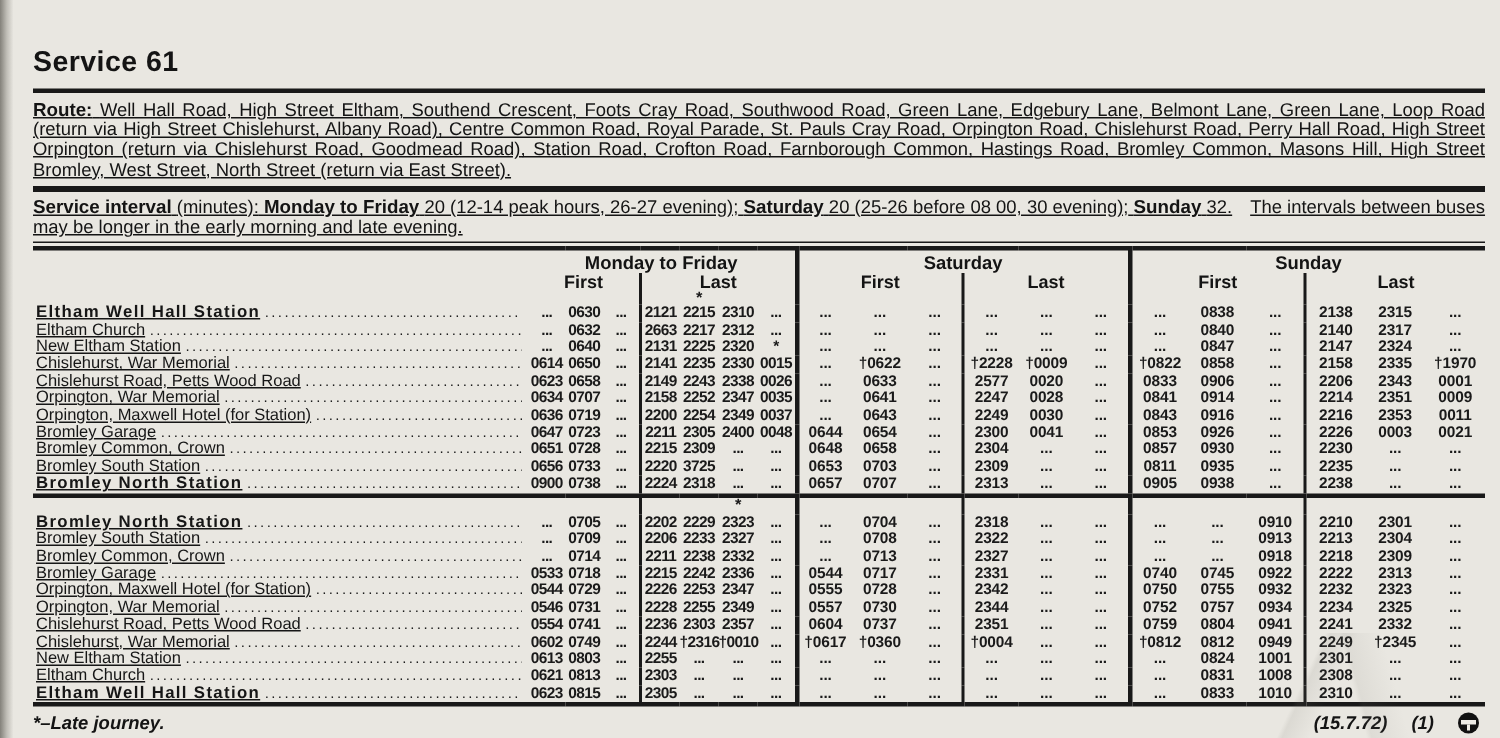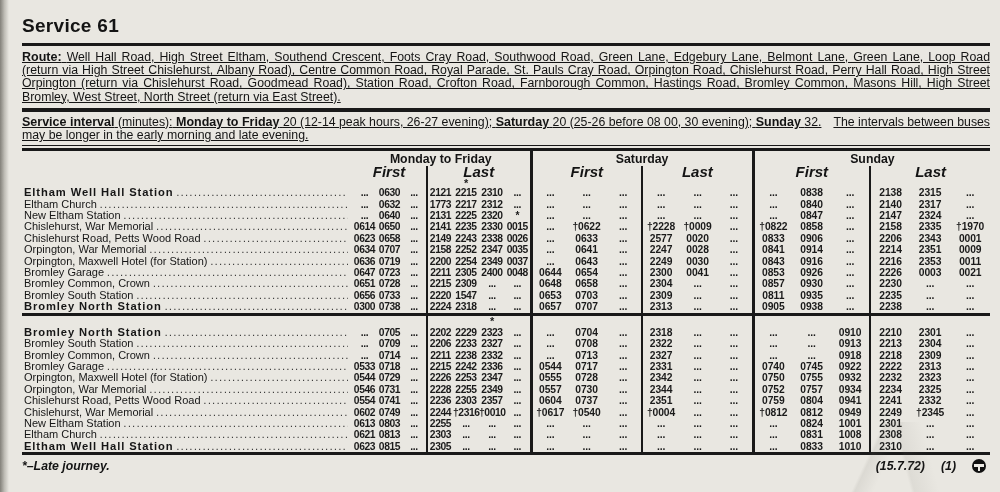--- a/index.html
+++ b/index.html
@@ -13,21 +13,21 @@
     content:"";position:absolute;left:0;top:0;bottom:0;width:9px;
     background:linear-gradient(90deg,#83817a,#bfbdb6 50%,rgba(233,231,225,0) 100%);
     z-index:3;
   }
   .paper::after{
     content:"";position:absolute;right:0;bottom:0;width:340px;height:70px;
     background:linear-gradient(115deg,rgba(0,0,0,0) 60%,rgba(120,118,110,.12) 61%,rgba(0,0,0,0) 66%),
                linear-gradient(75deg,rgba(0,0,0,0) 70%,rgba(120,118,110,.10) 71%,rgba(0,0,0,0) 78%);
     pointer-events:none;
   }
-  .content{padding:15px 10px 0 22px;}
+  .content{padding:15px 10px 0 22px;margin-top:16px;}
 
   
   .masthead{display:flex;align-items:baseline;height:26px;}
   .service{font-size:19px;font-weight:bold;letter-spacing:.3px;white-space:nowrap;}
   .route-title{font-size:17.5px;font-weight:bold;margin-left:58px;letter-spacing:.2px;white-space:nowrap;}
   .rule-heavy{border-top:3px solid #191919;margin-top:2px;}
   .rule-med{border-top:2px solid #191919;}
 
   
   .para{font-size:12.3px;line-height:13.2px;text-align:justify;margin:5px 0 4px;text-decoration:underline;}
@@ -39,35 +39,35 @@
   
   .tbl-top{border-top:1.5px solid #191919;margin-top:1px;}
   table{width:100%;border-collapse:collapse;table-layout:fixed;border-top:3px solid #191919;margin-top:2px;}
   col.c-name{width:330px;}
   col.c-a{width:25px;} col.c-b{width:26px;} col.c-c{width:37px;}
   col.c-d{width:39px;} col.c-e{width:40px;}
 
   td{padding:0;line-height:11.4px;height:11.4px;font-size:10.3px;overflow:visible;white-space:nowrap;}
   thead td{text-align:center;font-weight:bold;}
   tr.days td{font-size:12.3px;height:14px;line-height:14px;padding-top:1px;}
-  tr.fl td{font-size:15px;height:12px;line-height:12px;font-style:italic;}
+  tr.fl td{font-size:12px;height:12px;line-height:12px;}
   tr.mk td{height:9px;line-height:8px;font-size:11px;font-weight:bold;text-align:center;}
   tr.gap td{height:11px;line-height:10px;}
 
   td.t{text-align:center;font-weight:bold;color:#1a1a1a;}
   td.mf{letter-spacing:-.4px;}
   td.wd{letter-spacing:-.1px;}
   .bl2{border-left:2px solid #191919;}
   .bl3{border-left:3px solid #191919;}
   tr.sec-end td{border-bottom:3px solid #191919;}
   tbody.last tr:last-child td{border-bottom:3px solid #191919;}
 
   td.name{text-align:left;}
   .nmwrap{display:flex;align-items:baseline;overflow:hidden;padding-left:2px;}
-  .nm{white-space:nowrap;font-size:11px;color:#161616;}
+  .nm{white-space:nowrap;font-size:11px;color:#161616;text-decoration:underline;}
   tr.em .nm{font-weight:bold;letter-spacing:.9px;font-size:11.2px;}
   .dots{flex:1 1 auto;overflow:hidden;white-space:nowrap;margin:0 4px 0 3px;font-size:10px;letter-spacing:1.6px;color:#1c1c1c;}
   .dots::after{content:"..................................................................................";}
 
   
   .footer{display:flex;justify-content:space-between;align-items:center;margin-top:4px;font-size:12.3px;font-weight:bold;font-style:italic;}
   .fnotes{display:flex;gap:26px;}
   .fright{display:flex;align-items:center;gap:16px;padding-right:4px;}
   .roundel{position:relative;display:inline-block;width:14px;height:14px;border-radius:50%;background:#111;}
   .roundel::before{content:"";position:absolute;left:2px;right:2px;top:5px;height:3px;background:#edebe5;}
@@ -186,21 +186,21 @@
           <tr>
             <td class="name">
               <div class="nmwrap">
                 <span class="nm">Eltham Church</span>
                 <span class="dots"></span>
               </div>
             </td>
             <td class="t mf">...</td>
             <td class="t mf">0632</td>
             <td class="t mf">...</td>
-            <td class="t mf bl2">1773</td>
+            <td class="t mf bl2">2663</td>
             <td class="t mf">2217</td>
             <td class="t mf">2312</td>
             <td class="t mf">...</td>
             <td class="t wd bl3">...</td>
             <td class="t wd">...</td>
             <td class="t wd">...</td>
             <td class="t wd bl2">...</td>
             <td class="t wd">...</td>
             <td class="t wd">...</td>
             <td class="t wd bl3">...</td>
@@ -403,21 +403,21 @@
             <td class="name">
               <div class="nmwrap">
                 <span class="nm">Bromley South Station</span>
                 <span class="dots"></span>
               </div>
             </td>
             <td class="t mf">0656</td>
             <td class="t mf">0733</td>
             <td class="t mf">...</td>
             <td class="t mf bl2">2220</td>
-            <td class="t mf">1547</td>
+            <td class="t mf">3725</td>
             <td class="t mf">...</td>
             <td class="t mf">...</td>
             <td class="t wd bl3">0653</td>
             <td class="t wd">0703</td>
             <td class="t wd">...</td>
             <td class="t wd bl2">2309</td>
             <td class="t wd">...</td>
             <td class="t wd">...</td>
             <td class="t wd bl3">0811</td>
             <td class="t wd">0935</td>
@@ -426,21 +426,21 @@
             <td class="t wd">...</td>
             <td class="t wd">...</td>
           </tr>
           <tr class="em sec-end">
             <td class="name">
               <div class="nmwrap">
                 <span class="nm">Bromley North Station</span>
                 <span class="dots"></span>
               </div>
             </td>
-            <td class="t mf">0300</td>
+            <td class="t mf">0900</td>
             <td class="t mf">0738</td>
             <td class="t mf">...</td>
             <td class="t mf bl2">2224</td>
             <td class="t mf">2318</td>
             <td class="t mf">...</td>
             <td class="t mf">...</td>
             <td class="t wd bl3">0657</td>
             <td class="t wd">0707</td>
             <td class="t wd">...</td>
             <td class="t wd bl2">2313</td>
@@ -674,21 +674,21 @@
               </div>
             </td>
             <td class="t mf">0602</td>
             <td class="t mf">0749</td>
             <td class="t mf">...</td>
             <td class="t mf bl2">2244</td>
             <td class="t mf">†2316</td>
             <td class="t mf">†0010</td>
             <td class="t mf">...</td>
             <td class="t wd bl3">†0617</td>
-            <td class="t wd">†0540</td>
+            <td class="t wd">†0360</td>
             <td class="t wd">...</td>
             <td class="t wd bl2">†0004</td>
             <td class="t wd">...</td>
             <td class="t wd">...</td>
             <td class="t wd bl3">†0812</td>
             <td class="t wd">0812</td>
             <td class="t wd">0949</td>
             <td class="t wd bl2">2249</td>
             <td class="t wd">†2345</td>
             <td class="t wd">...</td>

